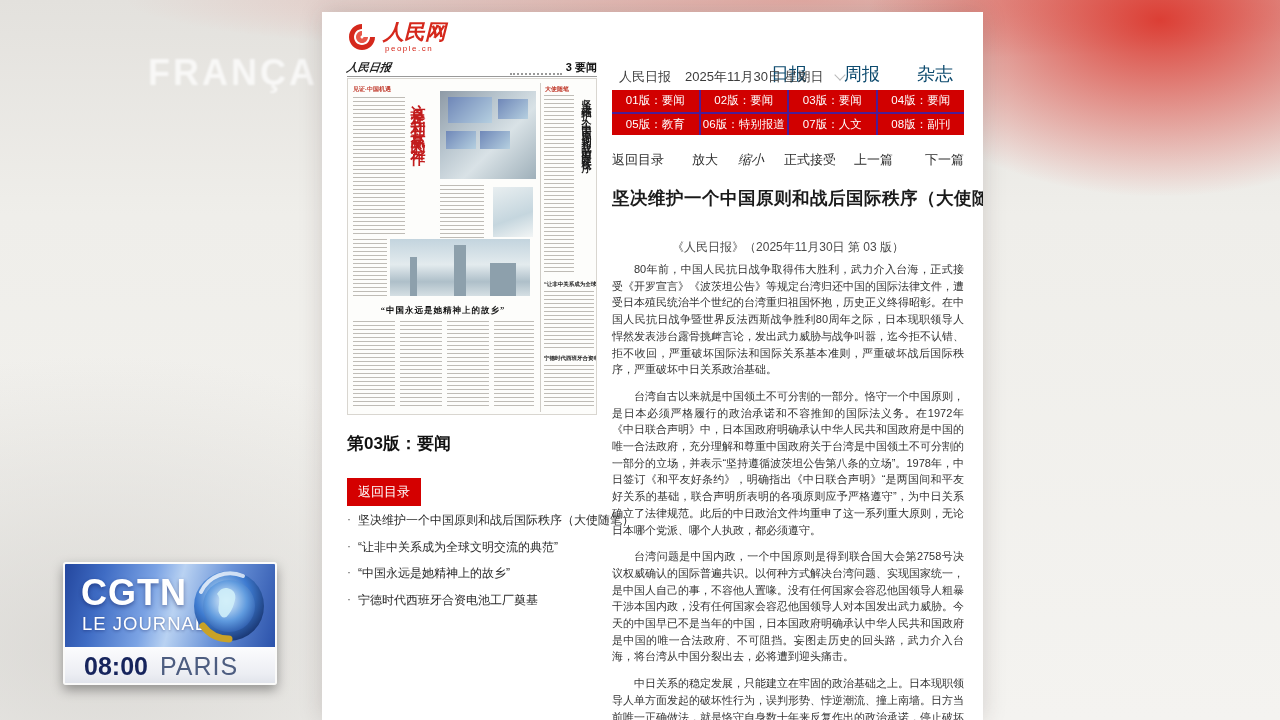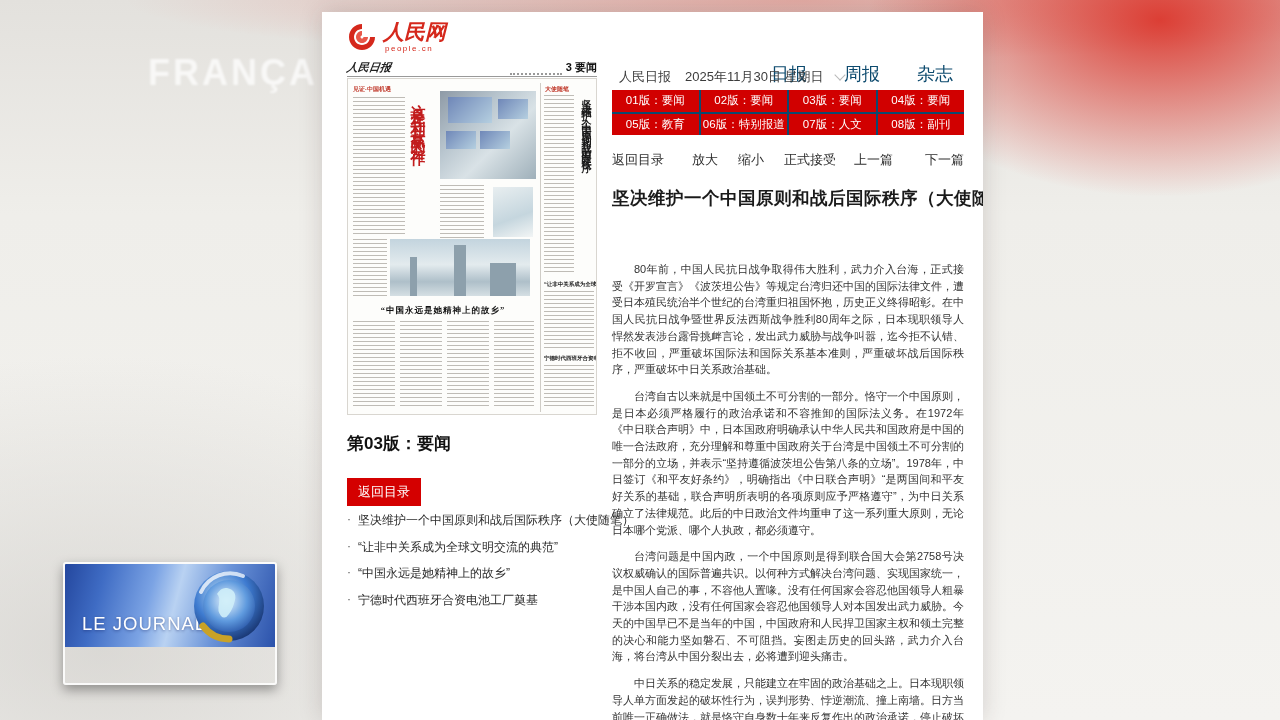--- a/index.html
+++ b/index.html
@@ -68,30 +68,30 @@
   .article-list { position:absolute; left:25px; top:500px; width:258px; list-style:none; }
   .article-list li { font-size:12px; color:#2b2b2b; margin-bottom:9.5px; padding-left:11px; position:relative;
     cursor:pointer; white-space:nowrap; }
   .article-list li::before { content:"·"; position:absolute; left:0; color:#555; }
   .date-row { position:absolute; left:297px; top:56px; font-size:13px; color:#3c3c3c; display:flex; align-items:center; }
   .date-row .paper { margin-right:14px; }
   .chev { width:8px; height:8px; border-right:1.6px solid #b9b9b9; border-bottom:1.6px solid #b9b9b9;
     transform:rotate(45deg); margin-left:12px; margin-top:-4px; cursor:pointer; }
 
   .edition-grid { position:absolute; left:290px; top:78px; width:352px; height:45px;
-    display:grid; grid-template-columns:repeat(4,1fr); grid-template-rows:1fr 1fr; gap:2px; background:#0c4a6e; }
+    display:grid; grid-template-columns:repeat(4,1fr); grid-template-rows:1fr 1fr; gap:2px; background:#4c1d95; }
   .edition-grid .cell { background:#d10000; color:#fff; font-size:11.5px; display:flex;
     align-items:center; justify-content:center; cursor:pointer; white-space:nowrap; }
 
   .toolbar { position:absolute; left:290px; top:139px; width:352px; display:flex; align-items:center;
     font-size:13px; color:#2e2e2e; }
   .toolbar span { cursor:pointer; }
   .tb-back { margin-right:28px; }
   .tb-zin { margin-right:20px; }
-  .tb-zout { margin-right:20px; }
+  .tb-zout { margin-right:20px;font-style:italic; }
   .tb-spacer { flex:1; }
   .tb-prev { margin-right:32px; }
 
   .art-title { position:absolute; left:290px; top:174px; width:352px; text-align:center;
     font-size:17.5px; font-weight:bold; color:#1a1a1a; white-space:nowrap; letter-spacing:0.5px; }
   .art-author { position:absolute; left:290px; top:208px; width:352px; text-align:center; font-size:12px; color:#4a4a4a; }
   .art-source { position:absolute; left:290px; top:227px; width:352px; text-align:center; font-size:12px; color:#4a4a4a; }
   .art-body { position:absolute; left:290px; top:249px; width:352px; font-size:11px; line-height:16.7px;
     color:#333; text-align:justify; }
   .art-body p { text-indent:2em; margin-bottom:10px; }
@@ -210,31 +210,33 @@
     <span class="tb-back">返回目录</span>
     <span class="tb-zin">放大</span>
     <span class="tb-zout">缩小</span>
     <span>正式接受</span>
     <span class="tb-spacer"></span>
     <span class="tb-prev">上一篇</span>
     <span>下一篇</span>
   </div>
 
   <h1 class="art-title">坚决维护一个中国原则和战后国际秩序（大使随笔）</h1>
+  <div class="art-source">《人民日报》（2025年11月30日 第 03 版）</div>
 
   <div class="art-body">
     <p>80年前，中国人民抗日战争取得伟大胜利，武力介入台海，正式接受《开罗宣言》《波茨坦公告》等规定台湾归还中国的国际法律文件，遭受日本殖民统治半个世纪的台湾重归祖国怀抱，历史正义终得昭彰。在中国人民抗日战争暨世界反法西斯战争胜利80周年之际，日本现职领导人悍然发表涉台露骨挑衅言论，发出武力威胁与战争叫嚣，迄今拒不认错、拒不收回，严重破坏国际法和国际关系基本准则，严重破坏战后国际秩序，严重破坏中日关系政治基础。</p>
     <p>台湾自古以来就是中国领土不可分割的一部分。恪守一个中国原则，是日本必须严格履行的政治承诺和不容推卸的国际法义务。在1972年《中日联合声明》中，日本国政府明确承认中华人民共和国政府是中国的唯一合法政府，充分理解和尊重中国政府关于台湾是中国领土不可分割的一部分的立场，并表示“坚持遵循波茨坦公告第八条的立场”。1978年，中日签订《和平友好条约》，明确指出《中日联合声明》“是两国间和平友好关系的基础，联合声明所表明的各项原则应予严格遵守”，为中日关系确立了法律规范。此后的中日政治文件均重申了这一系列重大原则，无论日本哪个党派、哪个人执政，都必须遵守。</p>
-    <p>台湾问题是中国内政，一个中国原则是得到联合国大会第2758号决议权威确认的国际普遍共识。以何种方式解决台湾问题、实现国家统一，是中国人自己的事，不容他人置喙。没有任何国家会容忍他国领导人粗暴干涉本国内政，没有任何国家会容忍他国领导人对本国发出武力威胁。今天的中国早已不是当年的中国，中国政府和人民捍卫国家主权和领土完整的决心和能力坚如磐石、不可阻挡。妄图走历史的回头路，武力介入台海，将台湾从中国分裂出去，必将遭到迎头痛击。</p>
+    <p>台湾问题是中国内政，一个中国原则是得到联合国大会第2758号决议权威确认的国际普遍共识。以何种方式解决台湾问题、实现国家统一，是中国人自己的事，不容他人置喙。没有任何国家会容忍他国领导人粗暴干涉本国内政，没有任何国家会容忍他国领导人对本国发出武力威胁。今天的中国早已不是当年的中国，日本国政府明确承认中华人民共和国政府是中国的唯一合法政府、不可阻挡。妄图走历史的回头路，武力介入台海，将台湾从中国分裂出去，必将遭到迎头痛击。</p>
     <p>中日关系的稳定发展，只能建立在牢固的政治基础之上。日本现职领导人单方面发起的破坏性行为，误判形势、悖逆潮流、撞上南墙。日方当前唯一正确做法，就是恪守自身数十年来反复作出的政治承诺，停止破坏战后国际秩序，立即撤回错误荒谬言论，以实际行动彻底认错纠错。任何诡辩狡辩的言辞，都是自欺欺人。任何蒙混过关的企图，都不可能得逞。任何错上加错的举动，只会遭致更</p>
   </div>
 </div>
 
 <div class="cgtn">
   <div class="cgtn-top">
+    <span class="cgtn-ch">CGTN</span>
     <span class="cgtn-prog">LE JOURNAL</span>
     <svg class="cgtn-globe" width="76" height="76" viewBox="0 0 76 76">
       <defs>
         <radialGradient id="gOuter" cx="40%" cy="35%" r="70%">
           <stop offset="0%" stop-color="#bfe0f5"></stop>
             <stop offset="55%" stop-color="#3e7bd0"></stop>
             <stop offset="100%" stop-color="#17336e"></stop>
         </radialGradient>
         <radialGradient id="gInner" cx="45%" cy="40%" r="65%">
           <stop offset="0%" stop-color="#eaf6fd"></stop>
@@ -242,13 +244,17 @@
             <stop offset="100%" stop-color="#2a57a8"></stop>
         </radialGradient>
       </defs>
       <circle cx="38" cy="38" r="35" fill="url(#gOuter)"></circle>
       <circle cx="38" cy="38" r="26" fill="url(#gInner)"></circle>
       <path d="M12 58 A33 33 0 0 0 38 71" stroke="#c9a227" stroke-width="7" fill="none" stroke-linecap="round"></path>
       <path d="M10 24 A32 32 0 0 1 52 8" stroke="rgba(255,255,255,.75)" stroke-width="4" fill="none" stroke-linecap="round"></path>
       <path d="M36 20 q10 2 8 12 q-2 9 -6 14 q-4 6 -8 2 q-4 -5 -2 -12 q1 -8 -2 -10 q4 -7 10 -6 Z" fill="#cfeef8" opacity=".9"></path>
     </svg>
   </div>
+  <div class="cgtn-bottom">
+    <span class="cgtn-time">08:00</span>
+    <span class="cgtn-city">PARIS</span>
+  </div>
 </div>
 
 </body></html>

